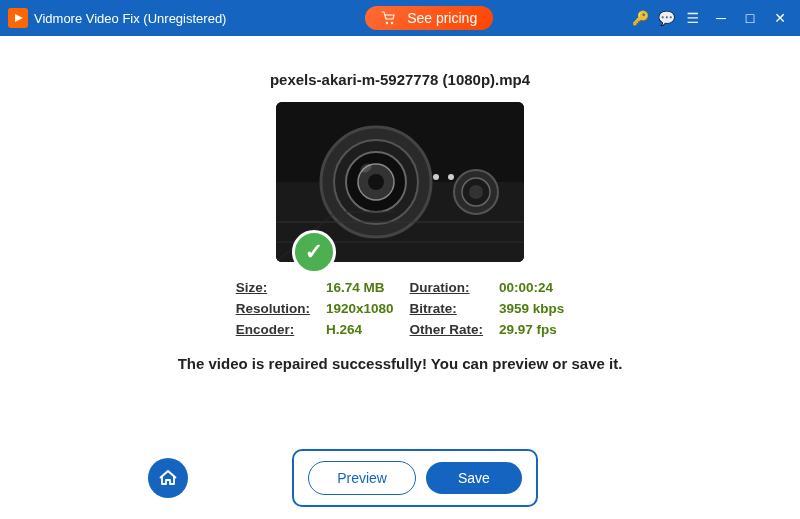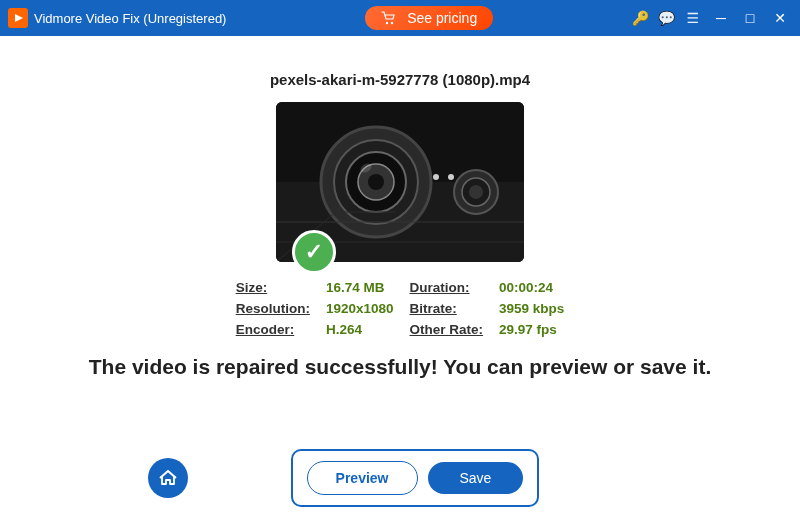--- a/index.html
+++ b/index.html
@@ -166,21 +166,21 @@
       text-align: left;
       text-decoration: underline;
     }
 
     .info-value {
       color: #4d7c0f;
       font-weight: 700;
     }
 
     .success-message {
-      font-size: 21px;
+      font-size: 15px;
       font-weight: 600;
       color: #222;
       margin-bottom: 18px;
       text-align: center;
     }
 
     
     .bottom-bar {
       display: flex;
       align-items: center;
@@ -218,21 +218,20 @@
     }
 
     .btn-preview {
       background: white;
       border: 1.5px solid #1565C0;
       border-radius: 20px;
       color: #1565C0;
       font-size: 14px;
       padding: 8px 28px;
       cursor: pointer;
-      font-weight: bold;
     }
 
     .btn-save {
       background: #1565C0;
       border: none;
       border-radius: 20px;
       color: white;
       font-size: 14px;
       padding: 8px 32px;
       cursor: pointer;

